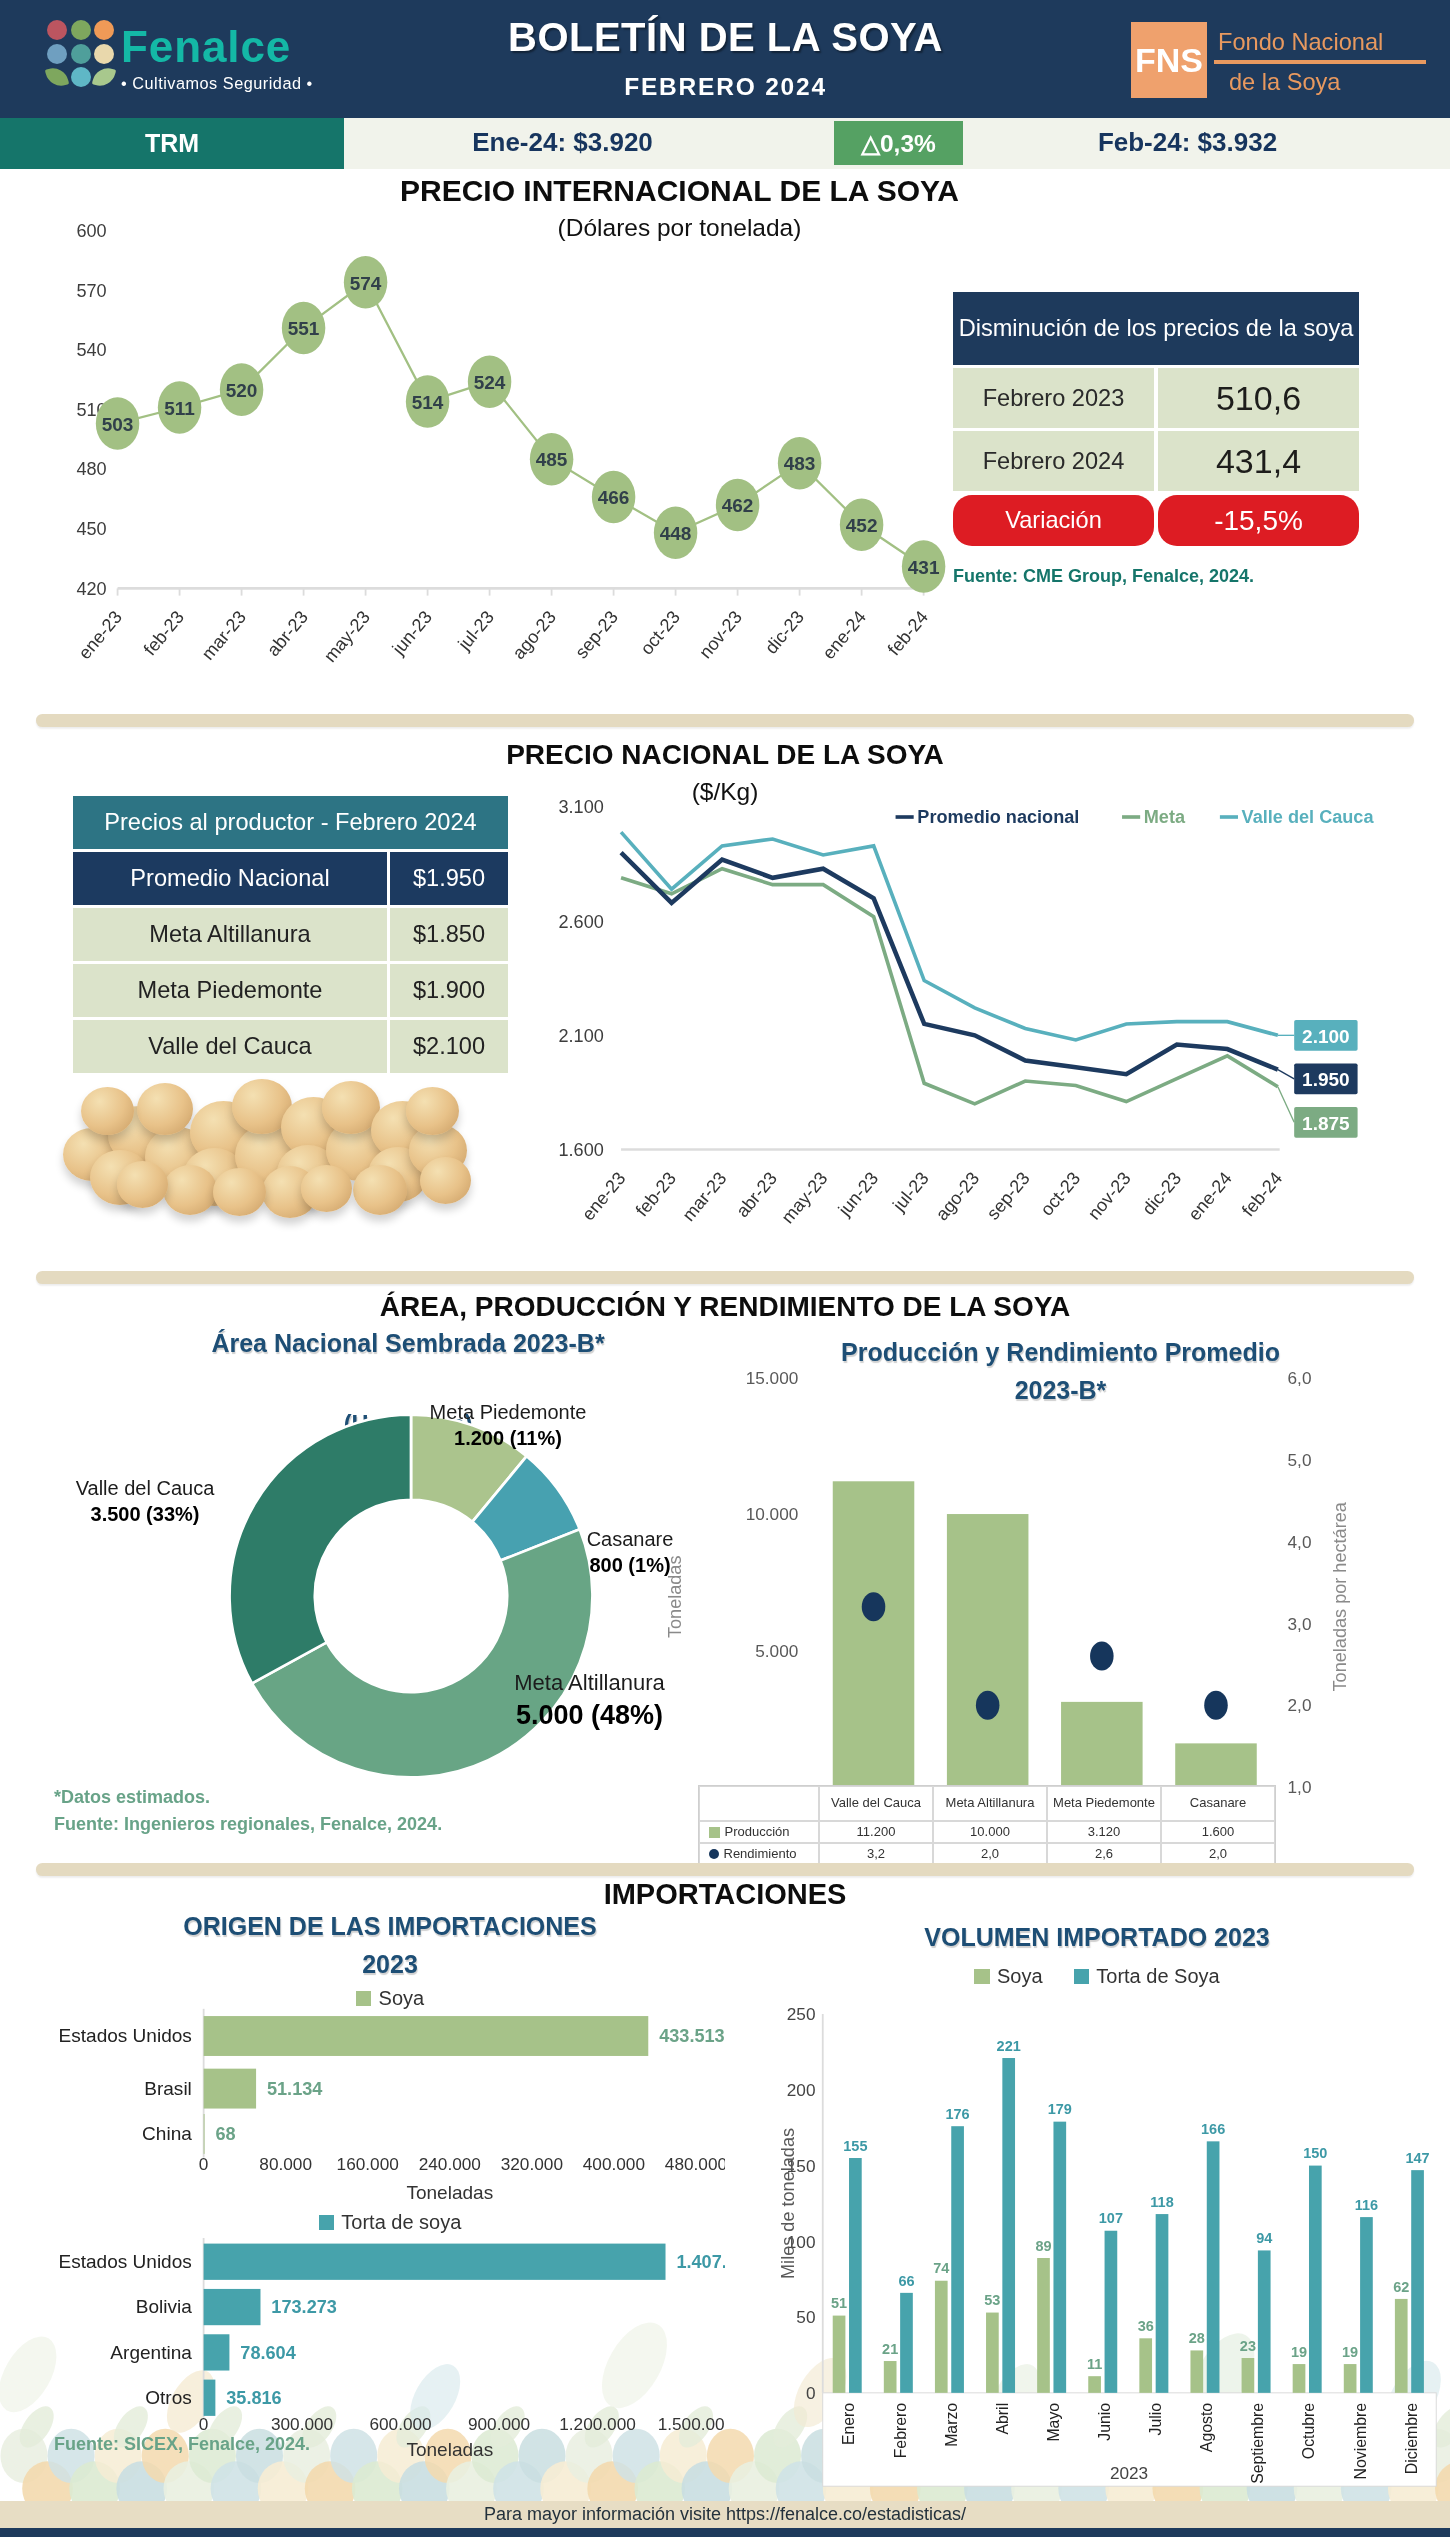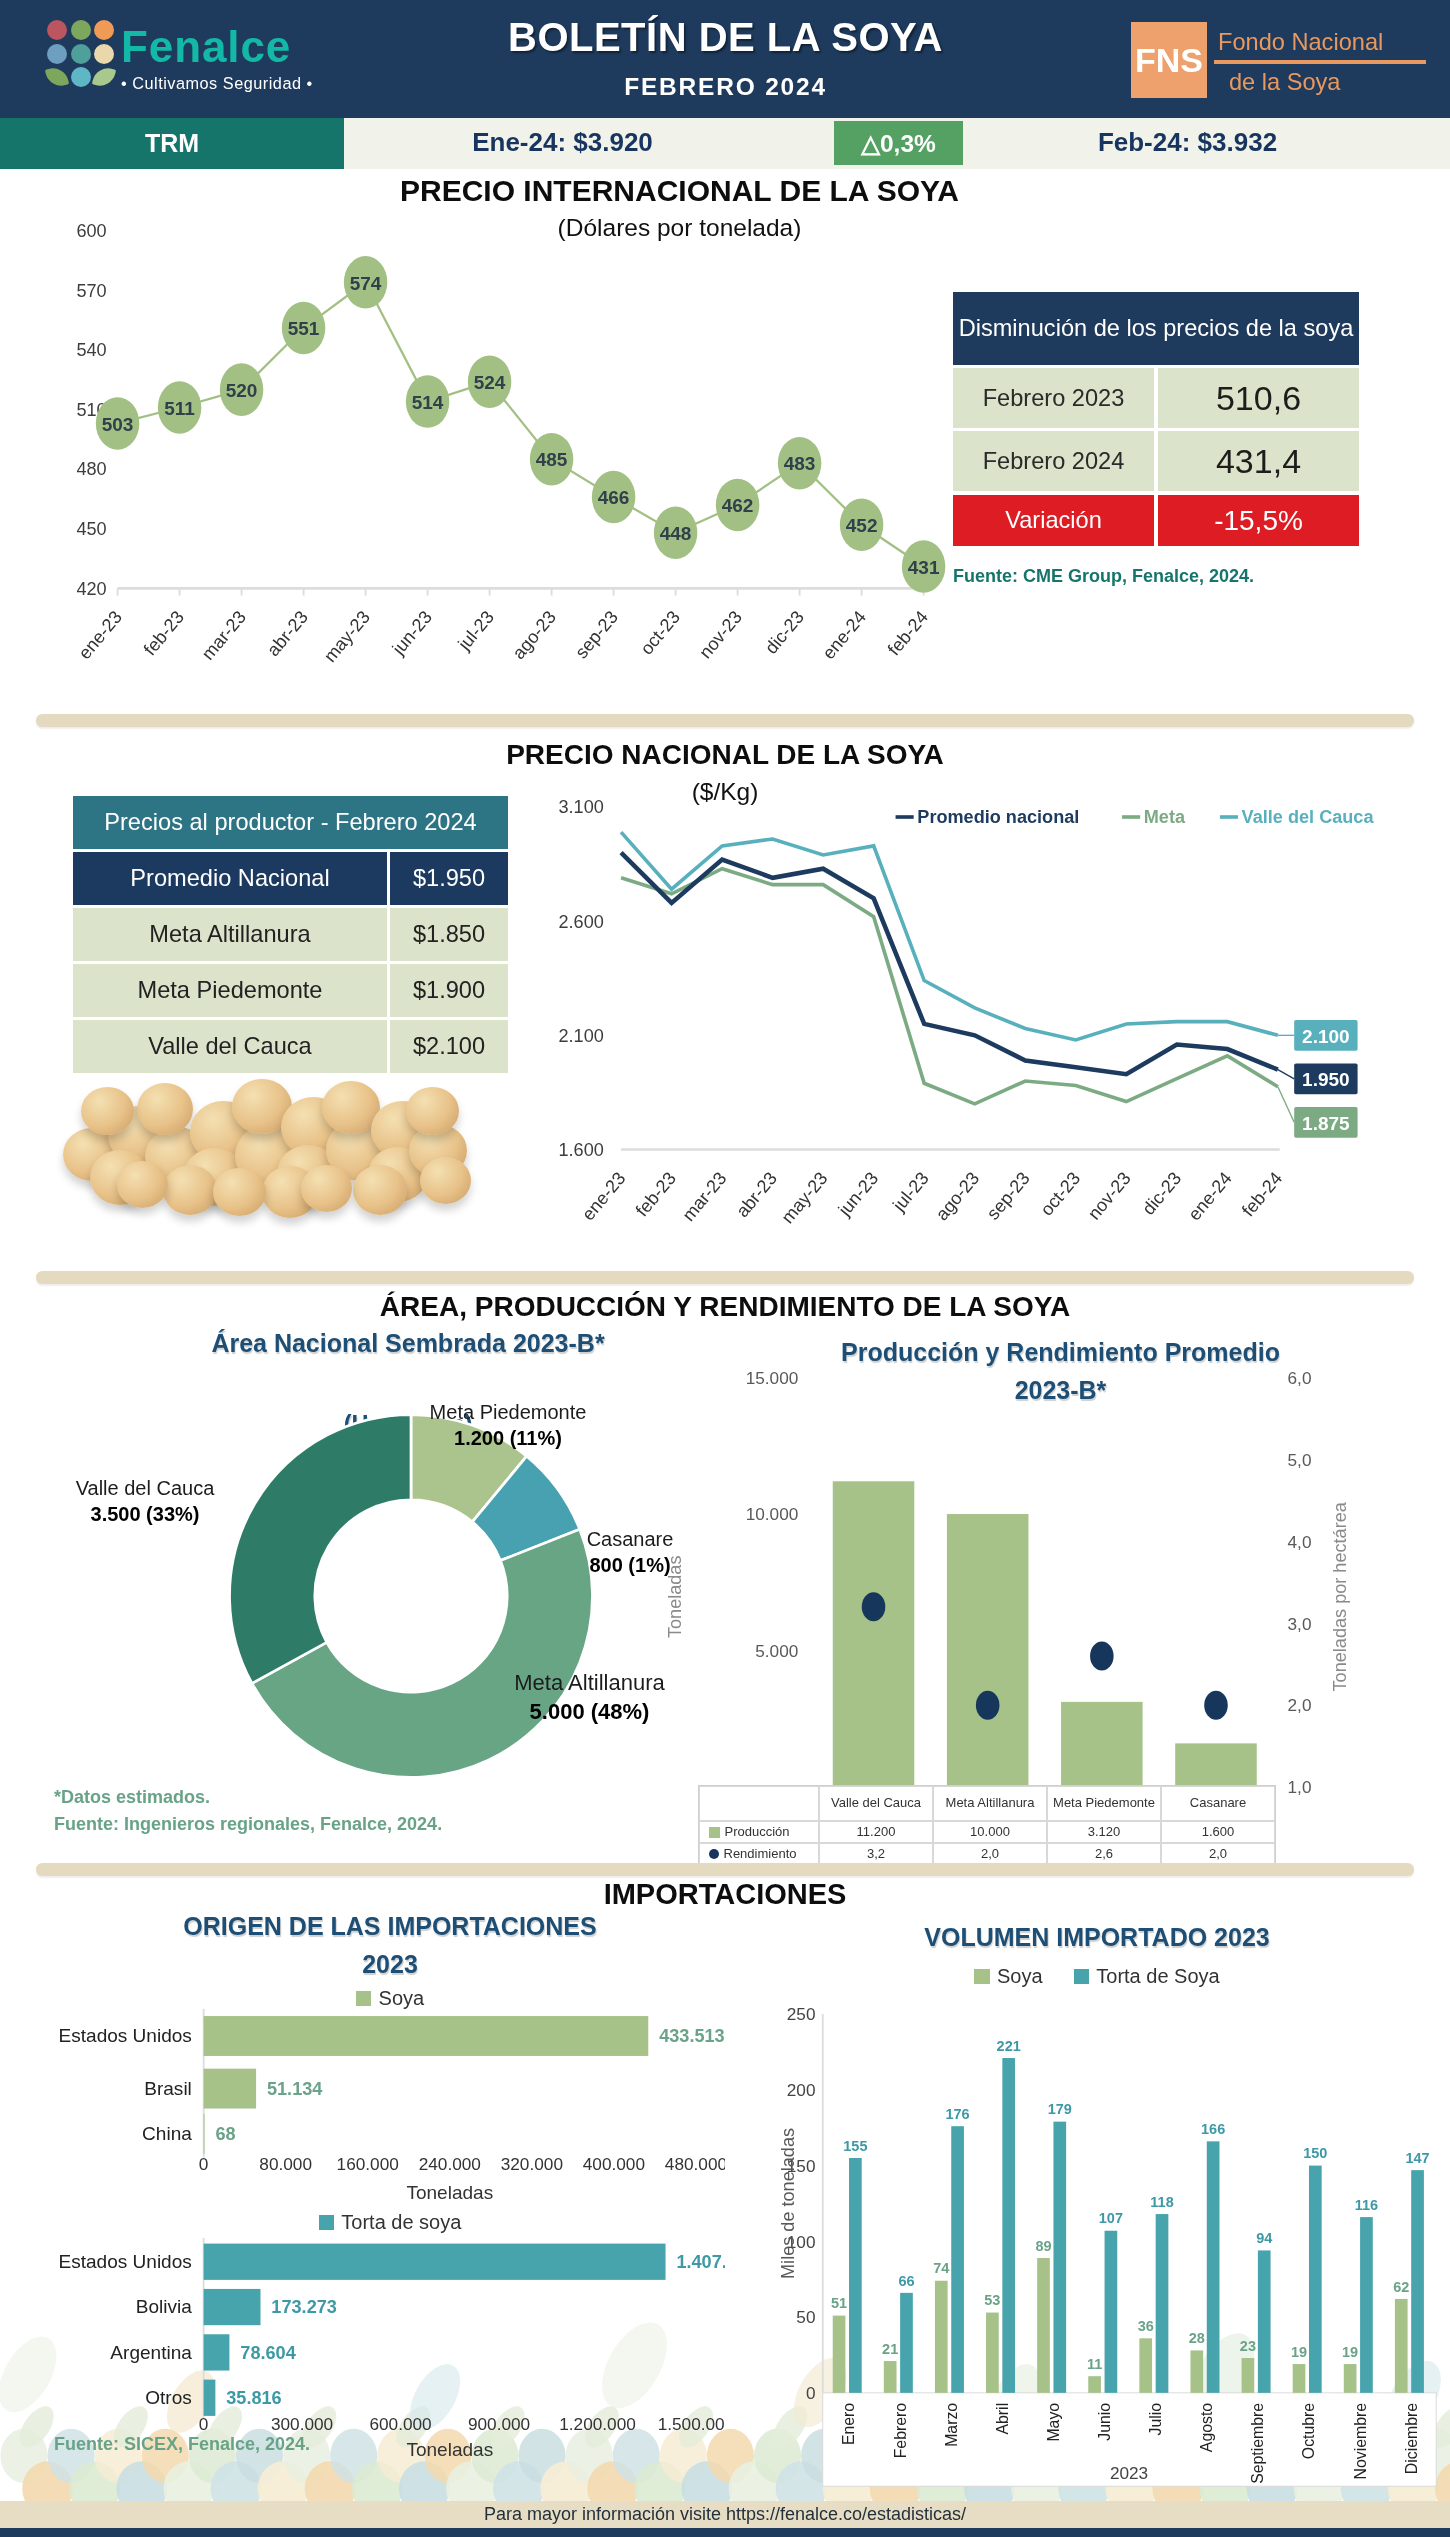--- a/index.html
+++ b/index.html
@@ -34,21 +34,21 @@
   .h-black{font-weight:800;color:#0d0d0d;}
   .navy-t{color:#1d4e75;font-weight:800;text-shadow:0.9px 1.8px 0.9px rgba(100,100,100,.3);}
   .fuente-teal{color:#15756a;font-weight:bold;font-size:18px;}
   .fuente-green{color:#68a388;font-weight:bold;font-size:18px;}
   
   .sum-hdr{left:953px;top:292px;width:406px;height:73px;background:#1e3a5c;color:#fff;font-size:23.6px;
            display:flex;align-items:center;justify-content:center;text-align:center;line-height:1.2;}
   .sum-cell{height:60px;display:flex;align-items:center;justify-content:center;background:#dbe3ca;}
   .sum-lbl{left:953px;width:201px;font-size:23.6px;color:#2a2a2a;}
   .sum-val{left:1158px;width:201px;font-size:34px;color:#1d1d1b;}
-  .sum-red{background:#dd1c23 !important;color:#fff !important;}
+  .sum-red{background:#dd1c23 !important;color:#fff !important;border-radius:19px;}
   
   .nat-hdr{left:73px;top:796px;width:435px;height:53px;background:#2d7484;color:#fff;font-size:23.6px;
            display:flex;align-items:center;justify-content:center;}
   .nat-cell{height:53px;display:flex;align-items:center;justify-content:center;font-size:23.6px;background:#dbe3ca;color:#222;}
   .nat-l{left:73px;width:314px;} .nat-v{left:390px;width:118px;}
   .nat-dark{background:#1c3a60 !important;color:#fff !important;}
   .divider{width:1378px;height:12.7px;background:#e4dac0;border-radius:6.3px;box-shadow:0 1.8px 1.8px rgba(0,0,0,.08);}
   
   .dlab{text-align:center;line-height:1.3;}
   .dlab .nm{font-size:20px;color:#1c1c1c;}
@@ -379,21 +379,21 @@
   <div class="abs dlab z2" style="left:27px;top:1475px;width:236px">
     <div class="nm">Valle del Cauca</div>
     <div class="vl">3.500  (33%)</div>
   </div>
   <div class="abs dlab z2" style="left:535px;top:1526px;width:190px">
     <div class="nm">Casanare</div>
     <div class="vl">800 (1%)</div>
   </div>
   <div class="abs dlab z2" style="left:508px;top:1669px;width:163px">
     <div class="nm" style="font-size:22px">Meta Altillanura</div>
-    <div class="vl" style="font-size:22px">5.000  (48%)</div>
+    <div class="vl" style="font-size:27px">5.000  (48%)</div>
   </div>
 
   <div class="abs fuente-green z2" style="left:54px;top:1787px">*Datos estimados.</div>
   <div class="abs fuente-green z2" style="left:54px;top:1814px">Fuente: Ingenieros regionales, Fenalce, 2024.</div>
 
   <div class="abs navy-t tc z2" style="left:707px;top:1338px;width:707px;font-size:25px">Producción y Rendimiento Promedio</div>
   <div class="abs navy-t tc z2" style="left:707px;top:1376px;width:707px;font-size:25px">2023-B*</div>
   <svg id="prod-svg" class="abs z2" style="left:653px;top:1325px" width="798" height="530" viewBox="0 0 880 585">
       <text x="160" y="65" text-anchor="end" font-size="19" fill="#595959">15.000</text>
       <text x="160" y="215.66666666666663" text-anchor="end" font-size="19" fill="#595959">10.000</text>

